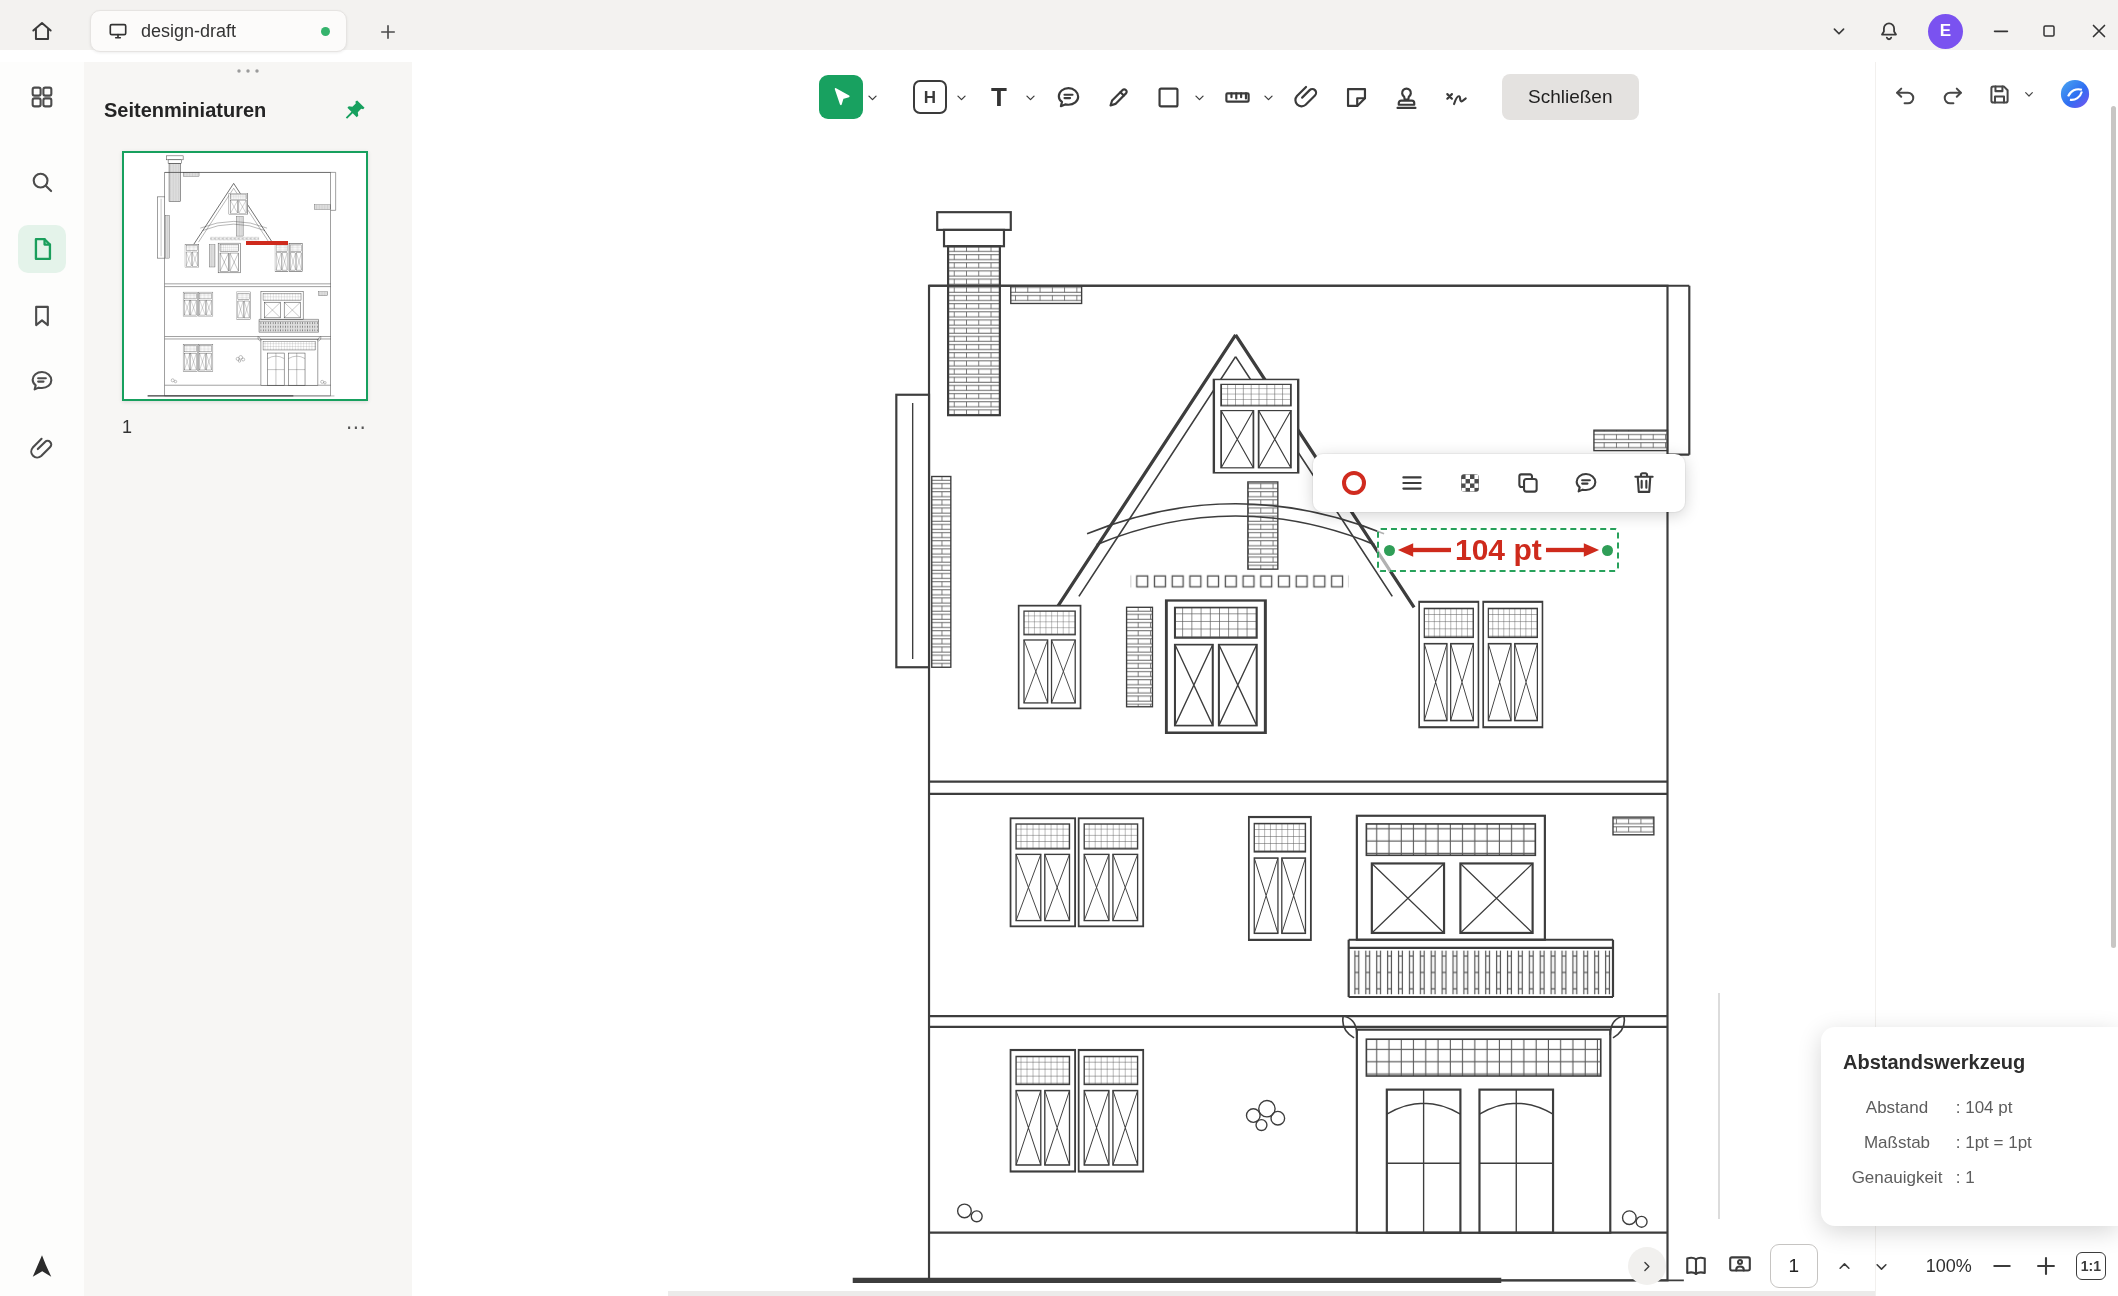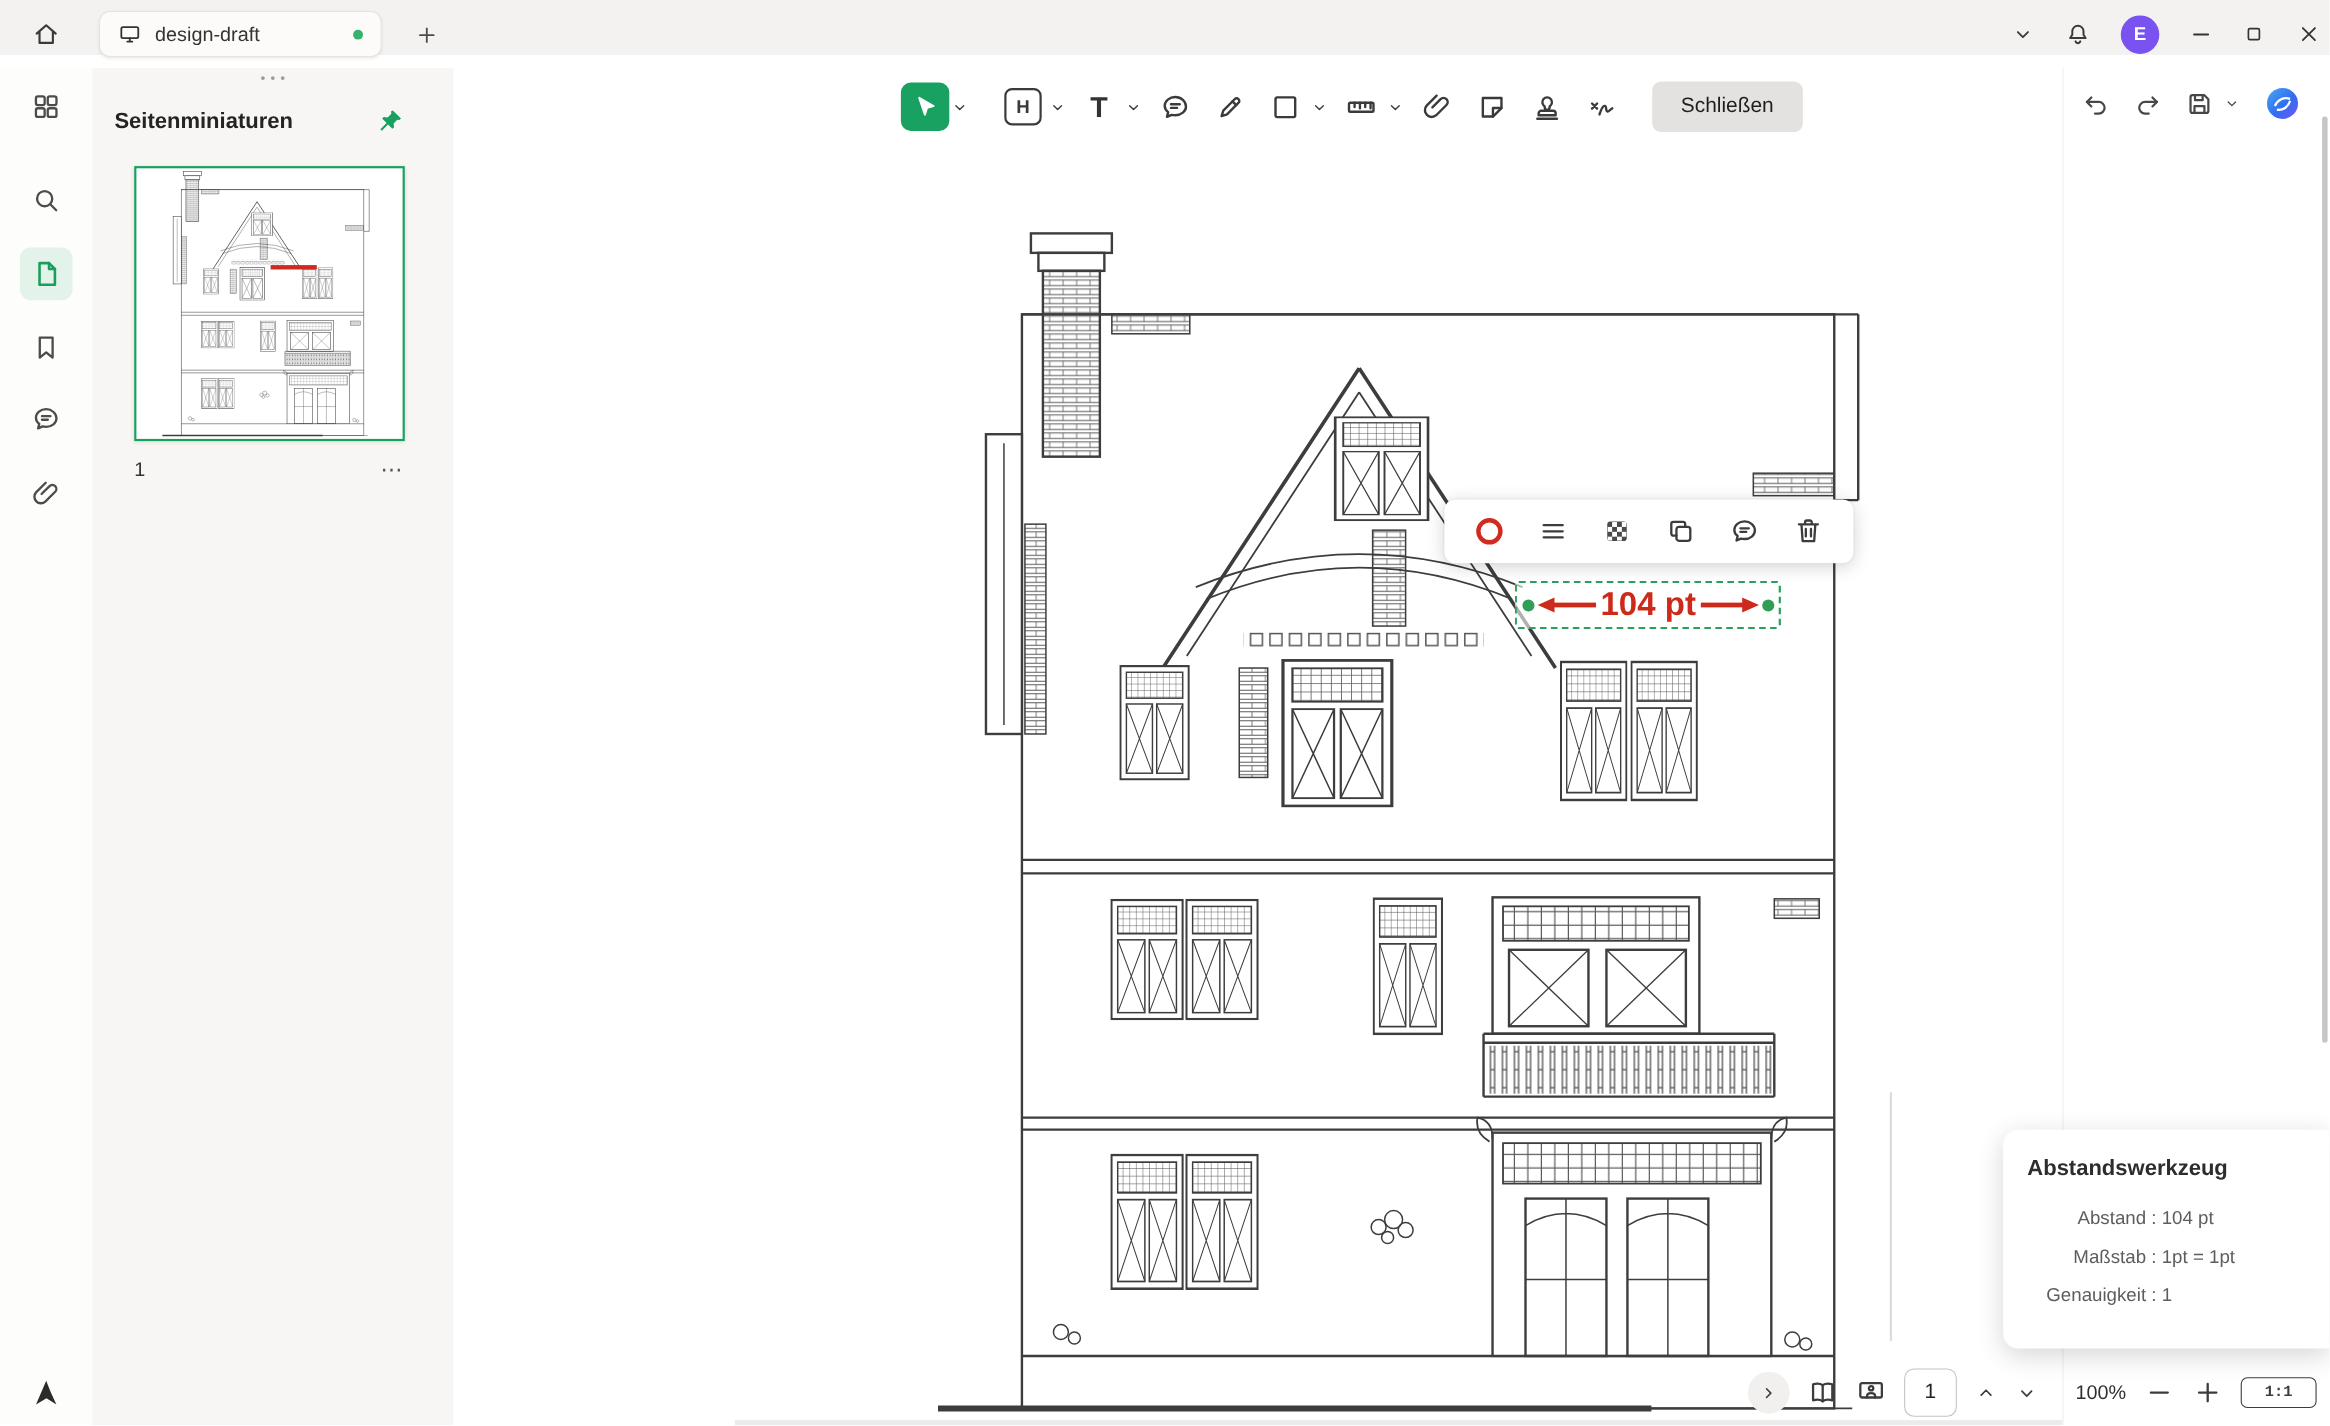--- a/index.html
+++ b/index.html
@@ -92,34 +92,34 @@
   .history .ic{width:27px;height:27px;}
   .history .chev-sm .ic{width:16px;height:16px;}
   .ai-orb{width:36px;height:36px;}
   .scrollbar{position:absolute;right:2px;top:106px;width:5px;height:842px;background:#c8c6c4;border-radius:3px;z-index:8;}
 
   
   .info-card{position:absolute;right:0;top:1027px;width:297px;height:199px;background:#fff;border-radius:14px 0 0 14px;
              box-shadow:0 6px 24px rgba(0,0,0,.16);padding:24px 24px 0 22px;box-sizing:border-box;z-index:20;}
   .info-card h3{margin:0 0 16px;font-size:20px;font-weight:700;color:#2d2d2d;}
   .irow{display:flex;font-size:17px;color:#5d5d5d;line-height:35px;}
-  .ilabel{width:108px;text-align:right;}
+  .ilabel{width:108px;text-align:center;}
   .isep{white-space:pre;}
 
   
   .statusbar{position:absolute;right:12px;top:1242px;height:48px;display:flex;align-items:center;gap:16px;z-index:21;color:#3c3c3c;}
   .statusbar button{display:flex;align-items:center;justify-content:center;color:#3c3c3c;}
   .statusbar .ic{width:28px;height:28px;}
   .round-btn{width:38px;height:38px;border-radius:50%;background:#f1f0ee;}
   .round-btn .ic{width:19px;height:19px;}
   .page-input{width:48px;height:44px;border:1.6px solid #c6c4c2;border-radius:9px;text-align:center;
               font-size:19px;color:#222;background:#fff;font-family:inherit;box-sizing:border-box;}
   .pg-chev .ic{width:21px;height:21px;}
   .zoom-label{font-size:18px;color:#2f2f2f;margin-left:18px;}
-  .fit-box{padding:5px 21px;border:1.8px solid #3c3c3c;border-radius:6px;font-size:14px;font-weight:700;color:#3c3c3c;font-family:Liberation Mono, monospace;}
+  .fit-box{padding:5px 4px;border:1.8px solid #3c3c3c;border-radius:6px;font-size:14px;font-weight:700;color:#3c3c3c;}
 </style>
 </head>
 <body>
 
 <svg width="0" height="0" style="position:absolute" aria-hidden="true">
 <defs>
   <linearGradient id="aigrad" x1="0" y1="0" x2="1" y2="1">
     <stop offset="0" stop-color="#4aa8f0"></stop>
         <stop offset="0.55" stop-color="#2f6ef2"></stop>
         <stop offset="1" stop-color="#7a52f0"></stop>

